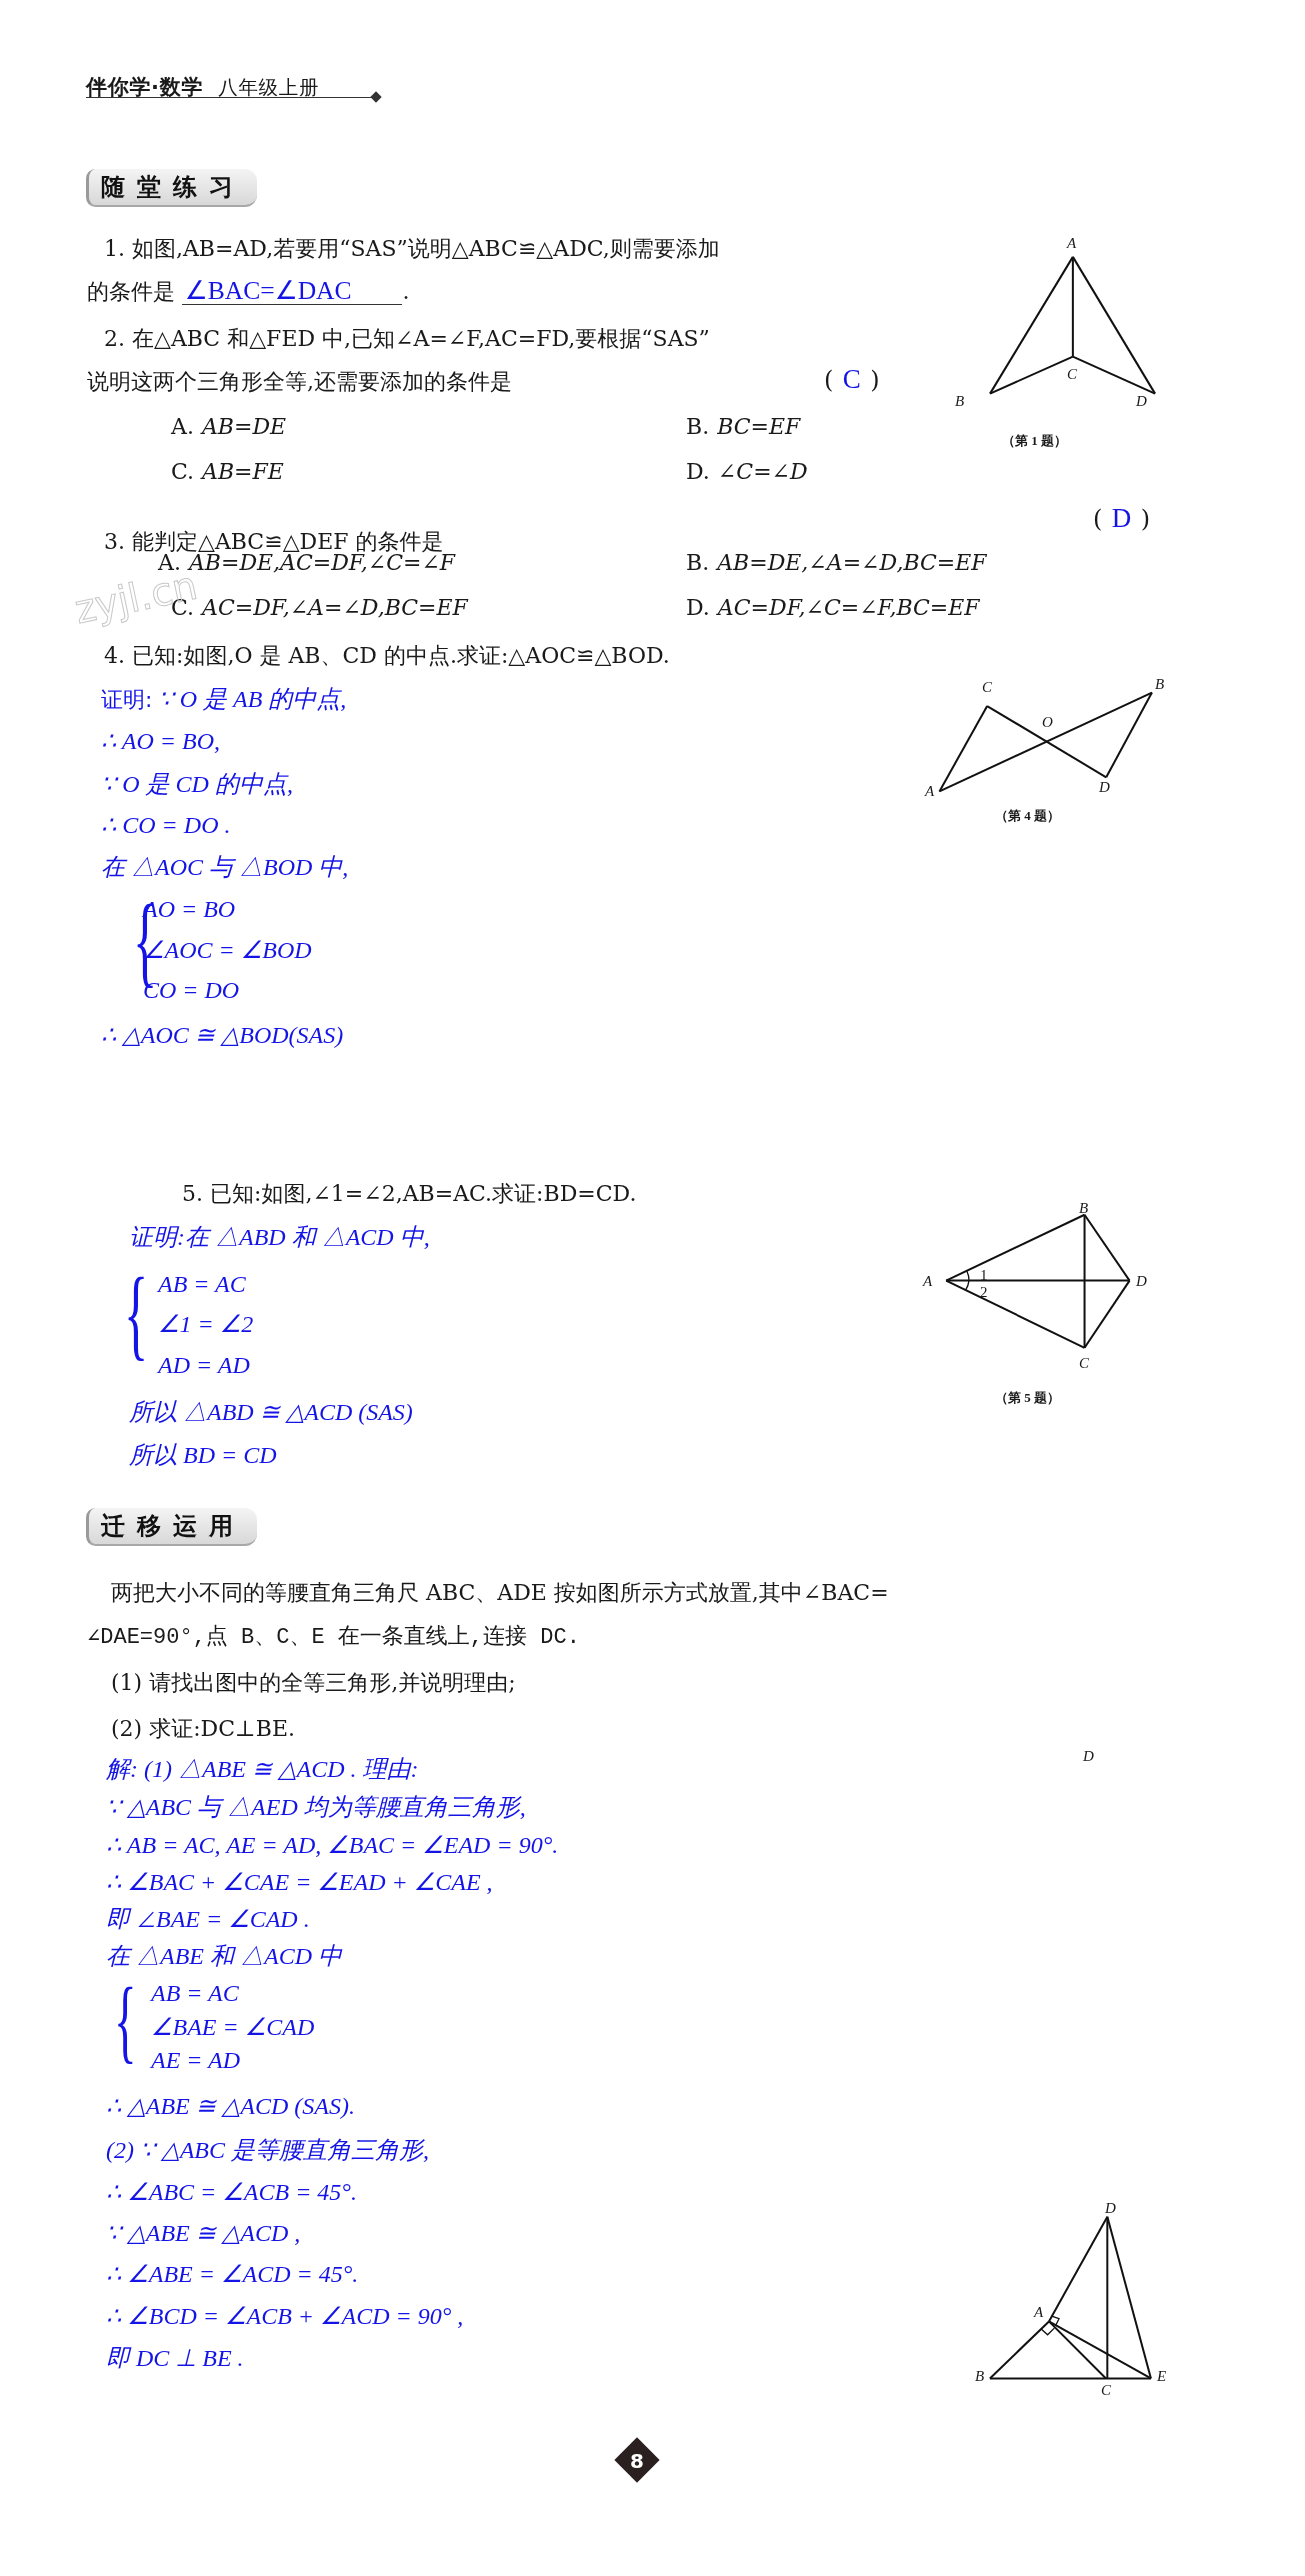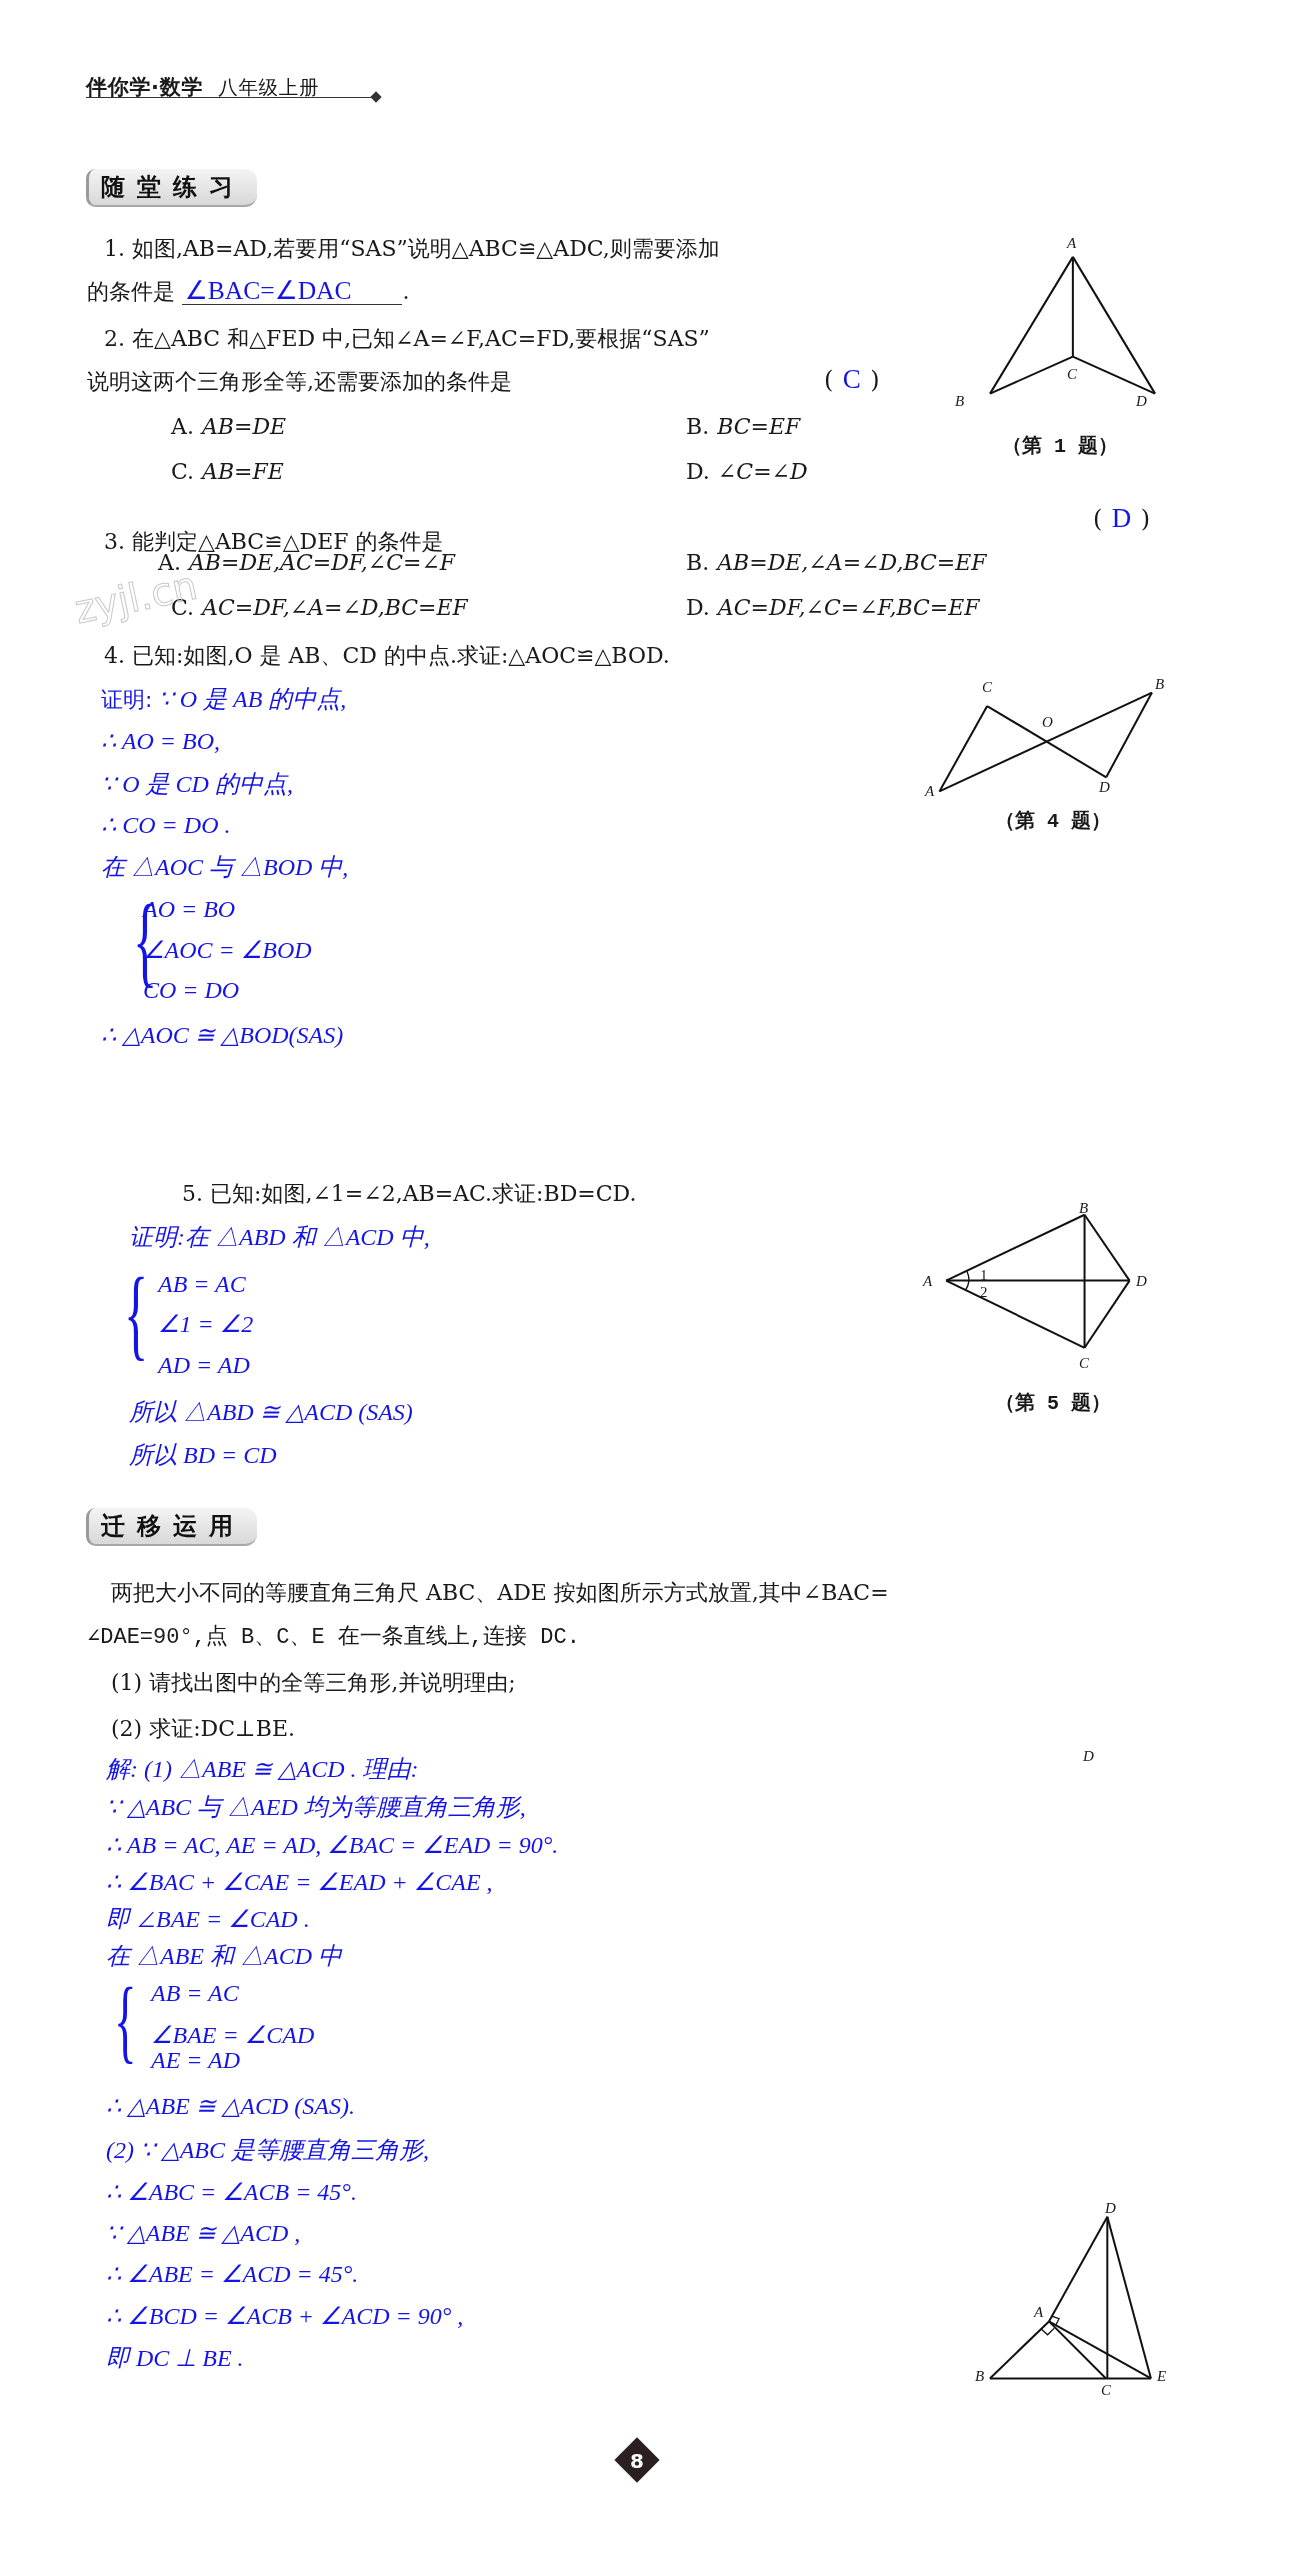--- a/index.html
+++ b/index.html
@@ -23,21 +23,21 @@
   .q { font-size: 22px; line-height: 27px; white-space: nowrap; }
   .ans { color: #1414e6; font-family: "Liberation Serif", serif; }
   .blank-line { display: inline-block; border-bottom: 1.3px solid #333; min-width: 215px; padding: 0 2.7px; }
   .choice { font-size: 22px; white-space: nowrap; font-style: italic; margin-left: 30px; }
   .choice .lbl { font-style: normal; margin-right: 8px; }
   .paren { font-size: 24px; white-space: nowrap; }
   .paren .ans { font-size: 27px; margin: 0 9.4px; }
   .proof { color: #1414e6; font-size: 24px; line-height: 27px; white-space: nowrap; font-family: "Liberation Serif", serif; font-style: italic; }
   .proof .cn { font-style: normal; font-family: "DejaVu Sans", sans-serif; font-size: 22px; }
   .brace { color: #1414e6; font-family: "Liberation Serif", serif; font-weight: normal; }
-  .caption { font-family: Liberation Mono, monospace; font-weight: bold; font-size: 20px; white-space: nowrap; }
+  .caption { font-family: Liberation Serif, serif; font-weight: bold; font-size: 13px; white-space: nowrap; }
   .fig-label { font-family: "Liberation Serif", serif; font-style: italic; font-size: 15px; }
   .page-num { left: 621px; top: 2444px; width: 32px; height: 32px; background: #2a2020; transform: rotate(45deg); }
   .page-num-text { left: 621px; top: 2445px; width: 32px; height: 32px; color: #fff; font-family: "DejaVu Sans", sans-serif; font-weight: bold; font-size: 20px; line-height: 32px; text-align: center; }
   .watermark { left: 74px; top: 575px; font-family: "DejaVu Sans", sans-serif; font-size: 39px; color: transparent; -webkit-text-stroke: 1px #c8c8c8; transform: rotate(-12deg); }
   svg line, svg polyline, svg path { stroke: #111; stroke-width: 3; fill: none; }
 </style>
 </head>
 <body>
 
 <div class="abs hdr-title">
@@ -144,21 +144,21 @@
 <div class="abs fig-label" style="left:1083px; top:1748px;">D</div>
 
 <div class="abs proof" style="left:106px; top:1756px;">解: (1) △ABE ≅ △ACD . 理由:</div>
 <div class="abs proof" style="left:106px; top:1794px;">∵ △ABC 与 △AED 均为等腰直角三角形,</div>
 <div class="abs proof" style="left:106px; top:1832px;">∴ AB = AC, AE = AD, ∠BAC = ∠EAD = 90°.</div>
 <div class="abs proof" style="left:106px; top:1869px;">∴ ∠BAC + ∠CAE = ∠EAD + ∠CAE ,</div>
 <div class="abs proof" style="left:106px; top:1906px;">即 ∠BAE = ∠CAD .</div>
 <div class="abs proof" style="left:106px; top:1943px;">在 △ABE 和 △ACD 中</div>
 <div class="abs brace" style="left:114px; top:1970px; font-size:94px; line-height:101px; transform:scaleX(0.5); transform-origin:left;">{</div>
 <div class="abs proof" style="left:151px; top:1980px;">AB = AC</div>
-<div class="abs proof" style="left:151px; top:2014px;margin-top:8px;">∠BAE = ∠CAD</div>
+<div class="abs proof" style="left:151px; top:2014px;">∠BAE = ∠CAD</div>
 <div class="abs proof" style="left:151px; top:2047px;">AE = AD</div>
 <div class="abs proof" style="left:106px; top:2093px;">∴ △ABE ≅ △ACD (SAS).</div>
 <div class="abs proof" style="left:106px; top:2137px;">(2) ∵ △ABC 是等腰直角三角形,</div>
 <div class="abs proof" style="left:106px; top:2179px;">∴ ∠ABC = ∠ACB = 45°.</div>
 <div class="abs proof" style="left:106px; top:2220px;">∵ △ABE ≅ △ACD ,</div>
 <div class="abs proof" style="left:106px; top:2261px;">∴ ∠ABE = ∠ACD = 45°.</div>
 <div class="abs proof" style="left:106px; top:2303px;">∴ ∠BCD = ∠ACB + ∠ACD = 90° ,</div>
 <div class="abs proof" style="left:106px; top:2345px;">即 DC ⊥ BE .</div>
 
 <svg class="abs" style="left:968px; top:2206px;" width="229" height="208" viewBox="0 0 340 310">

